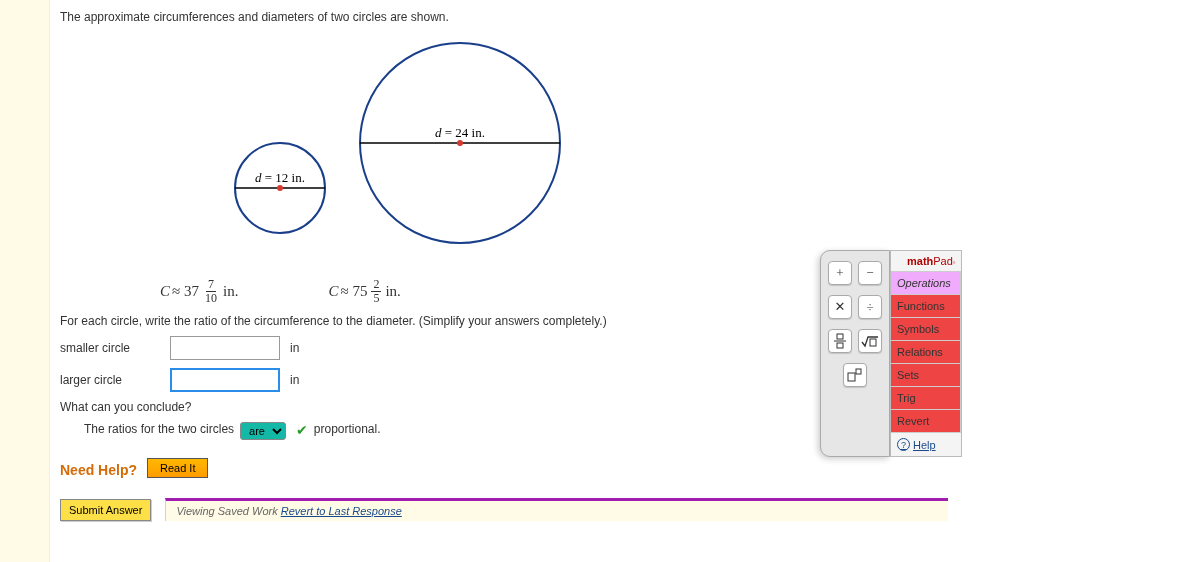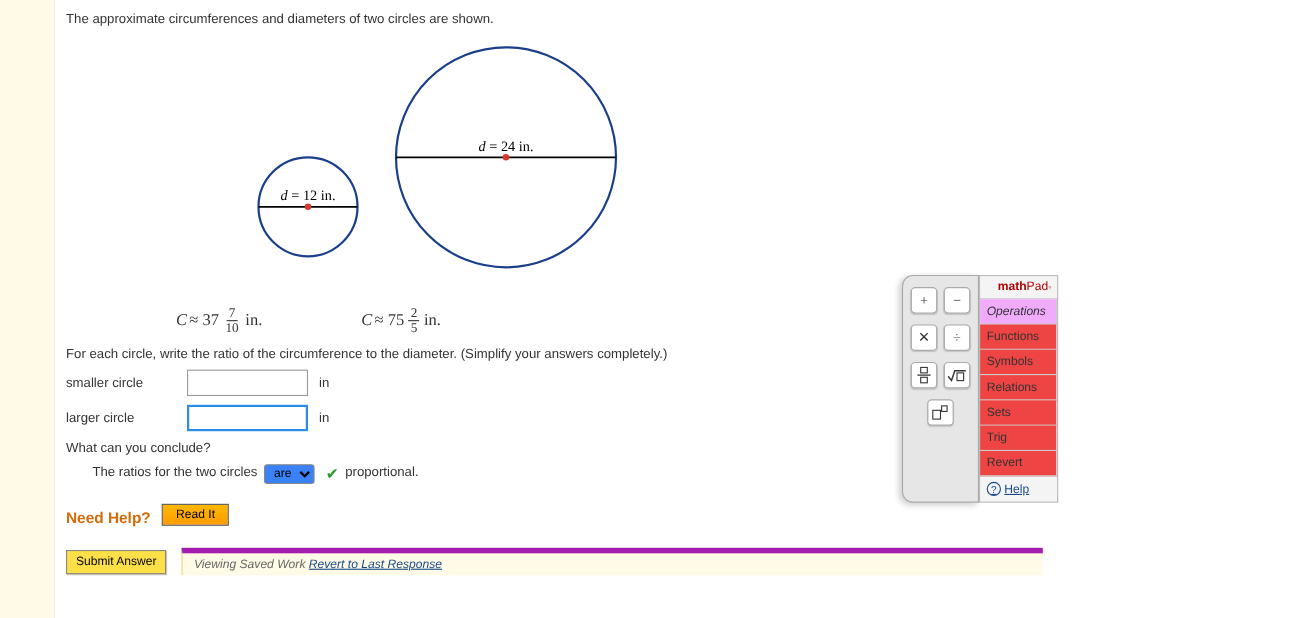--- a/index.html
+++ b/index.html
@@ -72,21 +72,21 @@
   }
   input.answer.focused {
     border: 2px solid #2a8de9;
   }
   .unit { }
   .conclude { margin-top: 2px; }
   .inline-select {
     font-size: 11px;
     border: 1px solid #888;
     border-radius: 3px;
-    background: #3b82f6;
+    background: #14b8a6;
     padding: 1px 4px;
   }
   .check-icon { color: #2a9a2a; font-size: 14px; margin-left: 4px; }
   .need-help {
     margin-top: 18px;
     display: flex;
     align-items: flex-end;
     gap: 10px;
   }
   .need-help-label {
@@ -111,21 +111,21 @@
   .submit-btn {
     background: #fde047;
     border: 1px solid #888;
     font-size: 11px;
     padding: 4px 8px;
     cursor: pointer;
     box-shadow: 1px 1px 0 #ccc;
   }
   .saved-bar {
     background: #fffbe6;
-    border-top: 5px solid #a21caf;
+    border-top: 3px solid #a21caf;
     border-left: 1px solid #e6d77a;
     font-style: italic;
     color: #666;
     font-size: 11px;
     padding: 4px 10px;
     flex: 1;
   }
   .saved-bar a {
     color: #1a4a8a;
     font-style: italic;

